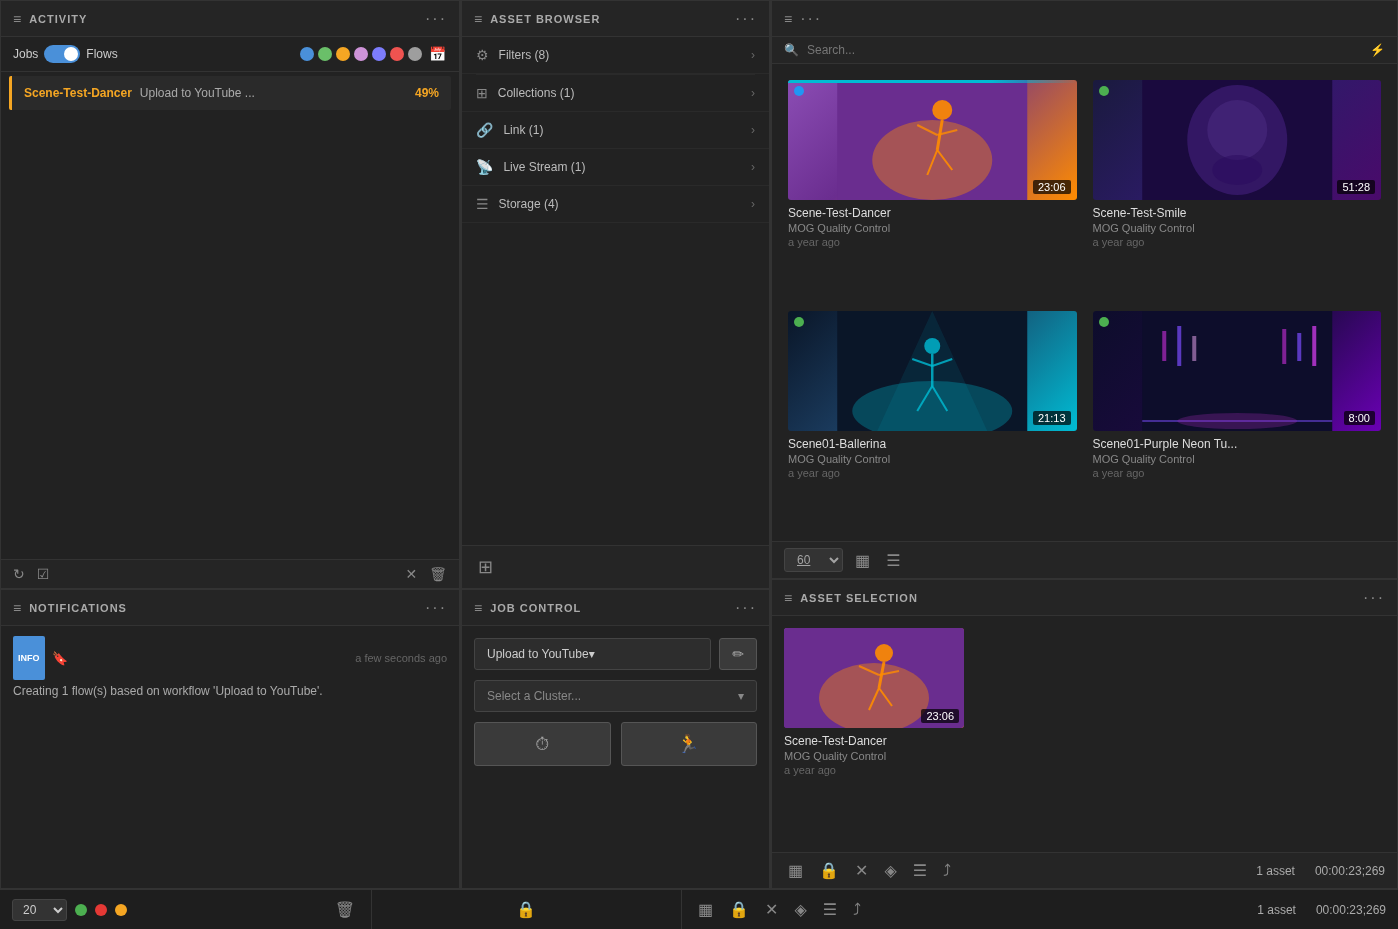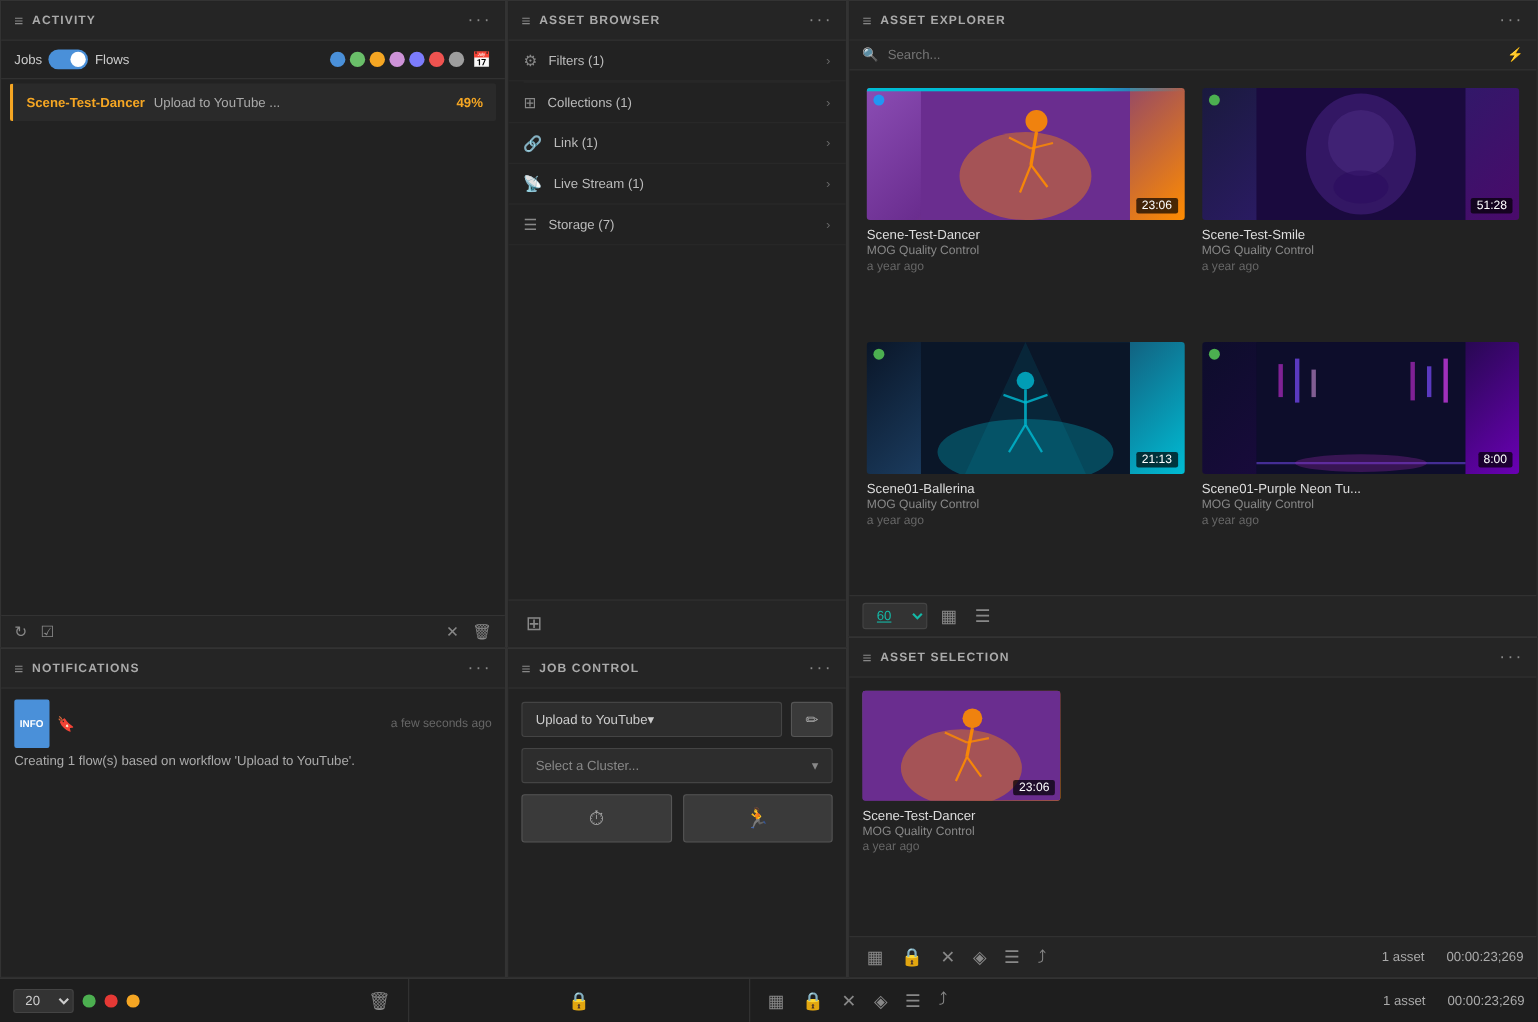--- a/index.html
+++ b/index.html
@@ -473,21 +473,21 @@
       align-items: center;
       padding: 6px 12px;
       border-top: 1px solid #333;
       background: #252525;
       gap: 8px;
     }
 
     .page-num-select {
       background: #333;
       border: 1px solid #444;
-      color: #14b8a6;
+      color: #a3a3a3;
       padding: 3px 8px;
       border-radius: 3px;
       font-size: 12px;
       cursor: pointer;
       text-decoration: underline;
     }
 
     
     .asset-selection-panel {
       height: 310px;
@@ -649,21 +649,21 @@
       <div class="panel-header">
         <span class="panel-header-icon">≡</span>
         <span class="panel-header-title">ASSET BROWSER</span>
         <span class="panel-dots">···</span>
       </div>
 
       <div style="flex:1; overflow-y:auto;">
 
         <div class="browser-item">
           <span class="browser-item-icon">⚙</span>
-          <span class="browser-item-label">Filters (1)</span>
+          <span class="browser-item-label">Filters (8)</span>
           <span class="browser-item-chevron">›</span>
         </div>
         <div style="height:1px; background:#2a2a2a; margin: 0 14px;"></div>
 
         <div class="browser-item">
           <span class="browser-item-icon">⊞</span>
           <span class="browser-item-label">Collections (1)</span>
           <span class="browser-item-chevron">›</span>
         </div>
 
@@ -674,21 +674,21 @@
         </div>
 
         <div class="browser-item">
           <span class="browser-item-icon">📡</span>
           <span class="browser-item-label">Live Stream (1)</span>
           <span class="browser-item-chevron">›</span>
         </div>
 
         <div class="browser-item">
           <span class="browser-item-icon">☰</span>
-          <span class="browser-item-label">Storage (7)</span>
+          <span class="browser-item-label">Storage (4)</span>
           <span class="browser-item-chevron">›</span>
         </div>
       </div>
 
       <div class="browser-footer">
         <span class="icon-btn" style="font-size:18px;">⊞</span>
       </div>
     </div>
 
     <div class="panel job-control-panel">
@@ -718,21 +718,20 @@
         </div>
       </div>
     </div>
   </div>
 
   <div class="right-col">
 
     <div class="panel asset-explorer-panel">
       <div class="panel-header">
         <span class="panel-header-icon">≡</span>
-        <span class="panel-header-title">ASSET EXPLORER</span>
         <span class="panel-dots">···</span>
       </div>
 
       <div class="search-bar">
         <span style="color:#888;">🔍</span>
         <input class="search-input" type="text" placeholder="Search..." style="">
         <span style="color:#888;">⚡</span>
       </div>
 
       <div class="asset-grid">

